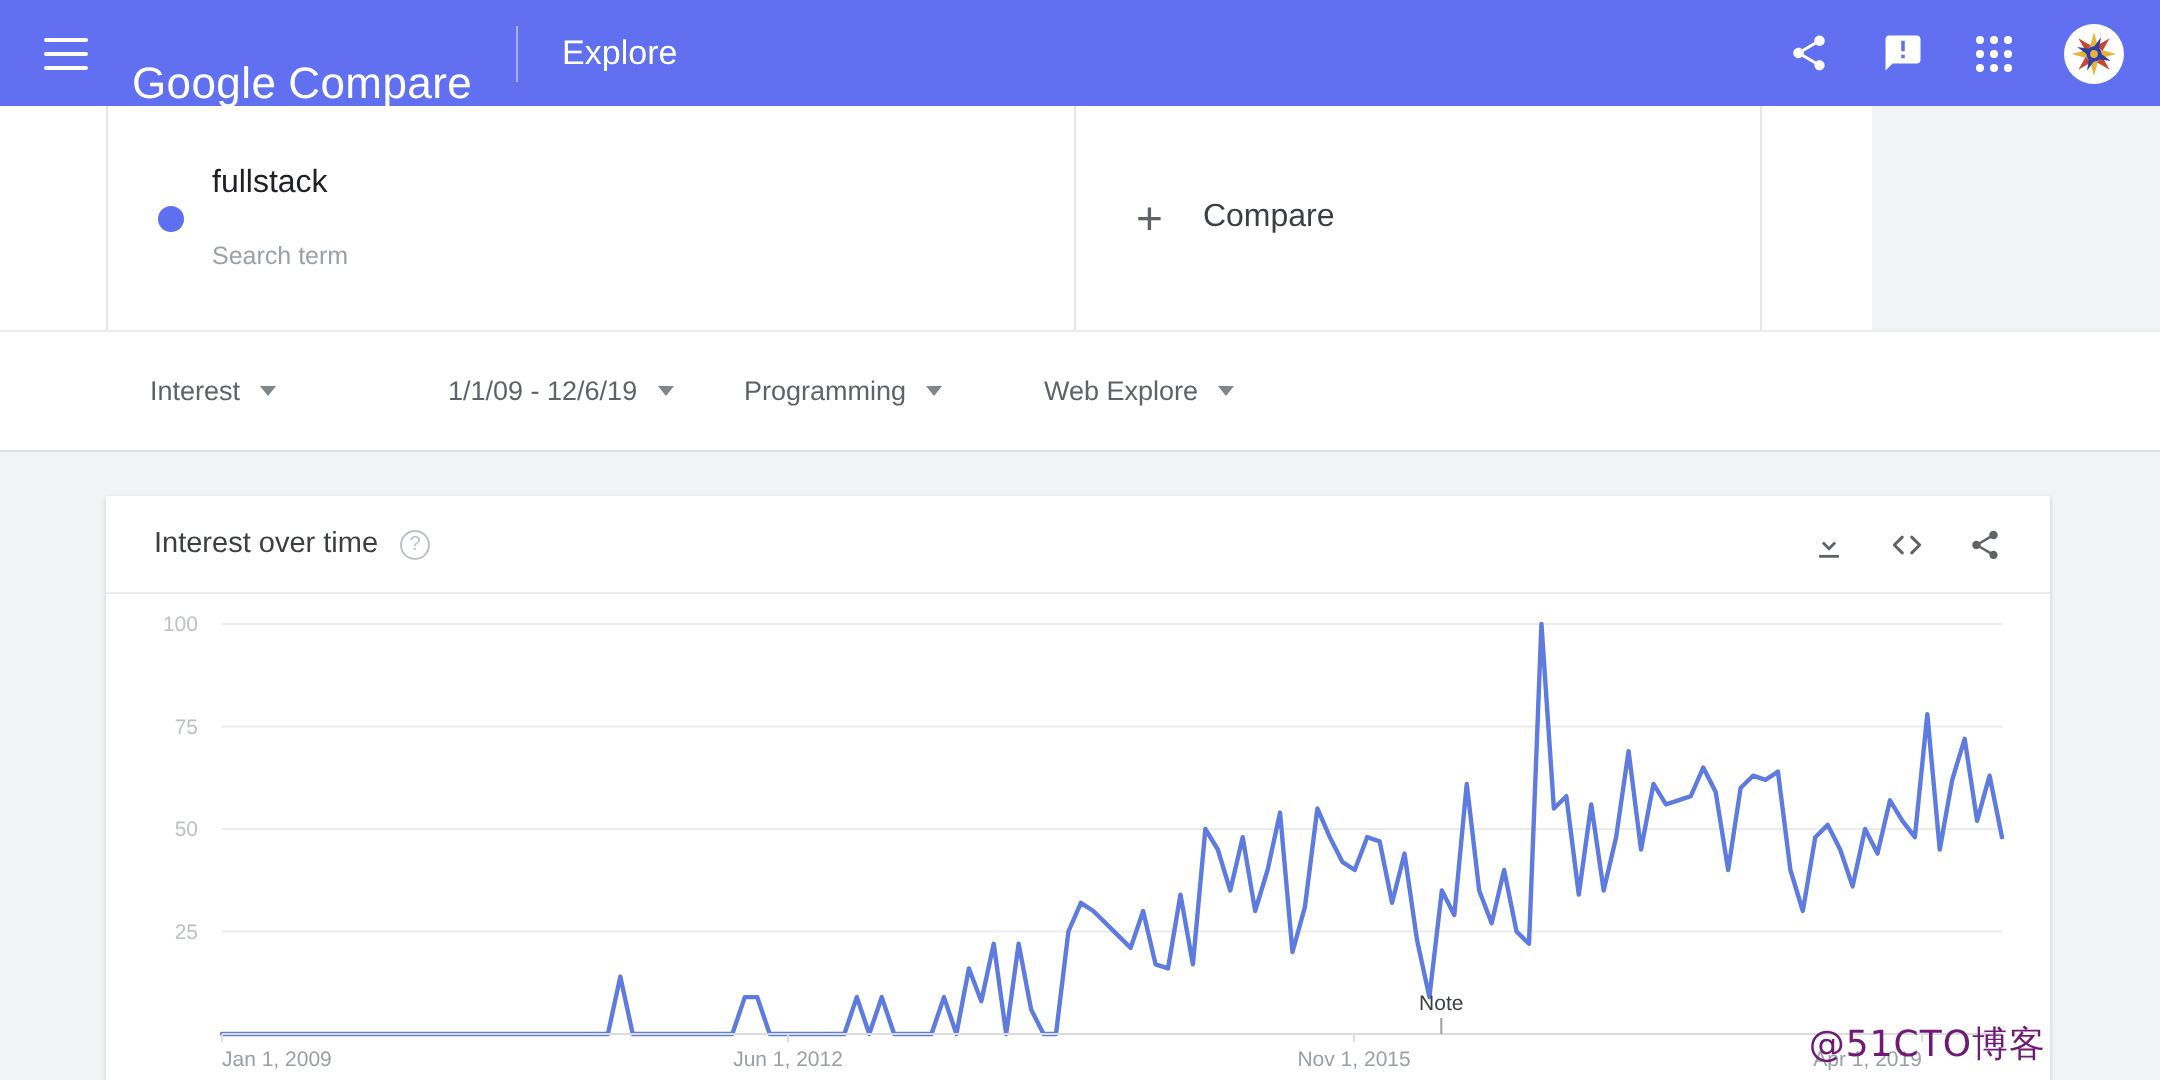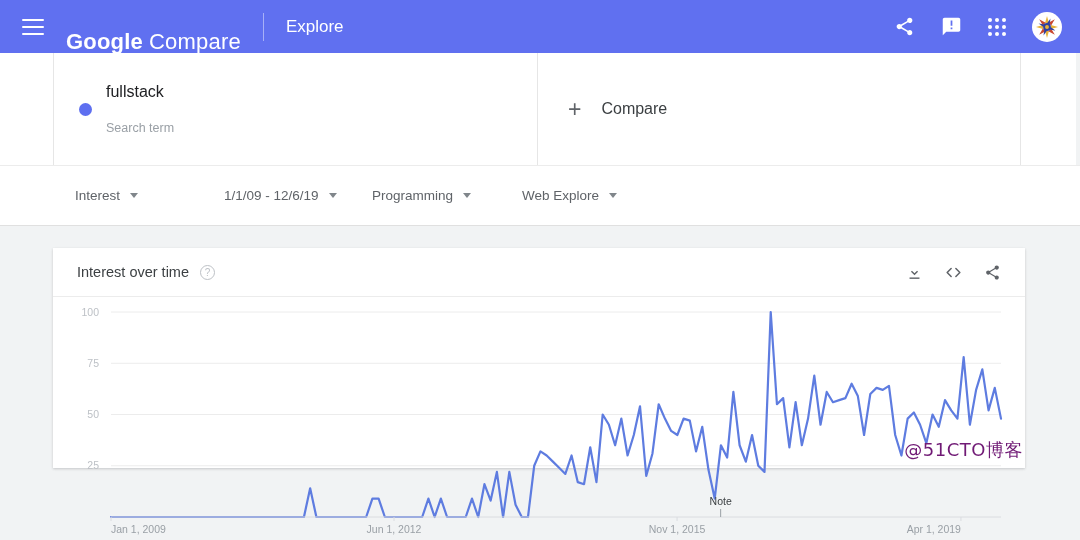--- a/index.html
+++ b/index.html
@@ -24,21 +24,21 @@
     width: 22px; height: 16px;
     margin-left: 22px; margin-right: 22px;
     display: flex; flex-direction: column; justify-content: space-between;
     cursor: pointer;
   }
   #hamburger i { display: block; height: 2px; background: #fff; border-radius: 1px; }
   .brand {
     color: #fff; font-size: 22px; letter-spacing: .2px; white-space: nowrap;
     display: flex; align-items: baseline; gap: 6px;
   }
-  .brand .g { font-weight: 700; margin-top: 30px; }
+  .brand .g { font-weight: 400; margin-top: 30px; }
   .brand .t { font-weight: 400; }
   .bar-sep {
     width: 1px; height: 28px; background: rgba(255,255,255,.45);
     margin: 0 22px;
   }
   #explore-link {
     color: #fff; font-size: 17px; font-weight: 400; text-decoration: none;
     white-space: nowrap; cursor: pointer;
   }
   #appbar-right {
@@ -49,21 +49,21 @@
   #apps-grid { display: grid; grid-template-columns: repeat(3,4px); gap: 3px; cursor: pointer; }
   #apps-grid span { width: 4px; height: 4px; background: #fff; border-radius: 50%; display: block; }
   #avatar {
     width: 30px; height: 30px; border-radius: 50%;
     background: #fff; position: relative; overflow: hidden; cursor: pointer;
     display: flex; align-items: center; justify-content: center;
   }
 
   
   #term-row {
-    position: absolute; left: 0; top: 53px; width: 1076px; height: 112px;
+    position: absolute; left: 0; top: 53px; width: 936px; height: 112px;
     background: #fff; display: flex;
   }
   #term-cell {
     width: 485px; margin-left: 53px;
     border-left: 1px solid #e6e6e6; border-right: 1px solid #e6e6e6;
     display: flex; align-items: center; padding-left: 25px;
   }
   #term-dot {
     width: 13px; height: 13px; border-radius: 50%;
     background: #5e6ff0; margin-right: 14px; flex: none;
@@ -88,21 +88,21 @@
     display: flex; align-items: center; gap: 10px;
     font-size: 13.5px; color: #5f6368; cursor: pointer; white-space: nowrap;
   }
   .caret {
     width: 0; height: 0; border-left: 4.5px solid transparent;
     border-right: 4.5px solid transparent; border-top: 5px solid #80868b;
   }
 
   
   #card {
-    position: absolute; left: 53px; top: 248px; width: 972px; height: 220px;
+    position: absolute; left: 53px; top: 248px; width: 972px; height: 292px;
     background: #fff; box-shadow: 0 1px 2px rgba(60,64,67,.16), 0 1px 3px rgba(60,64,67,.08);
   }
   #card-head {
     height: 49px; border-bottom: 1px solid #ececec;
     display: flex; align-items: center; padding: 0 24px;
   }
   #card-title { font-size: 14.5px; color: #3c4043; margin-right: 11px; }
   #help-icon {
     width: 15px; height: 15px; border-radius: 50%; border: 1.3px solid #bdc1c6;
     color: #bdc1c6; font-size: 10px; line-height: 13px; text-align: center;

